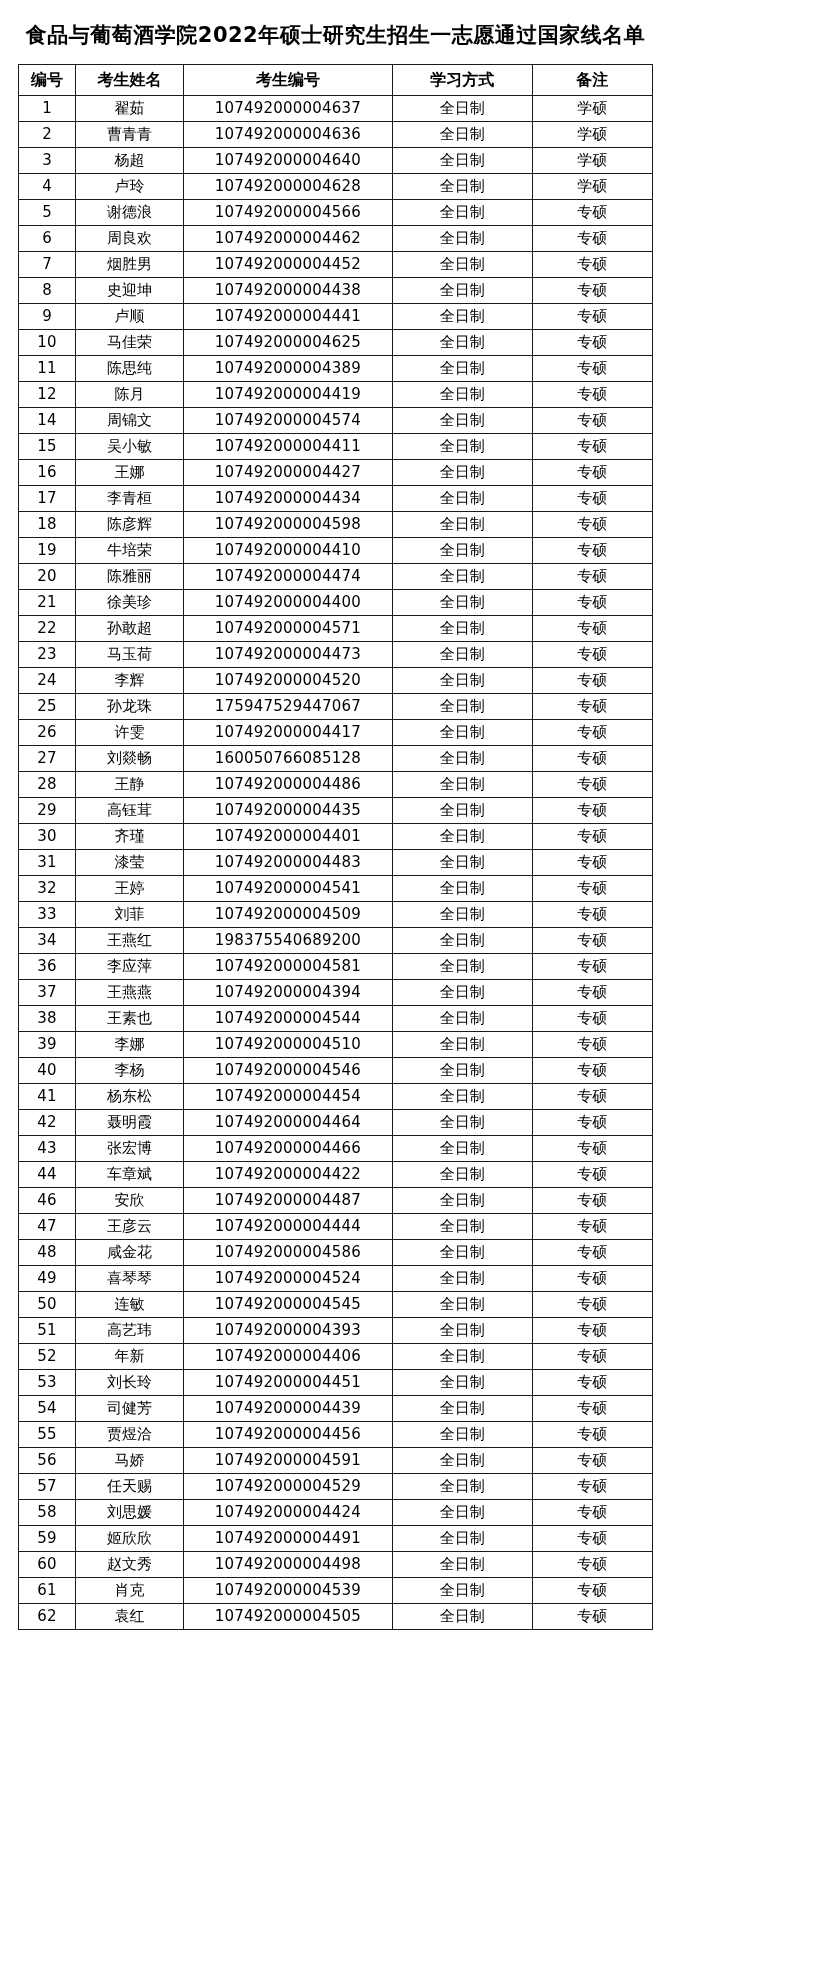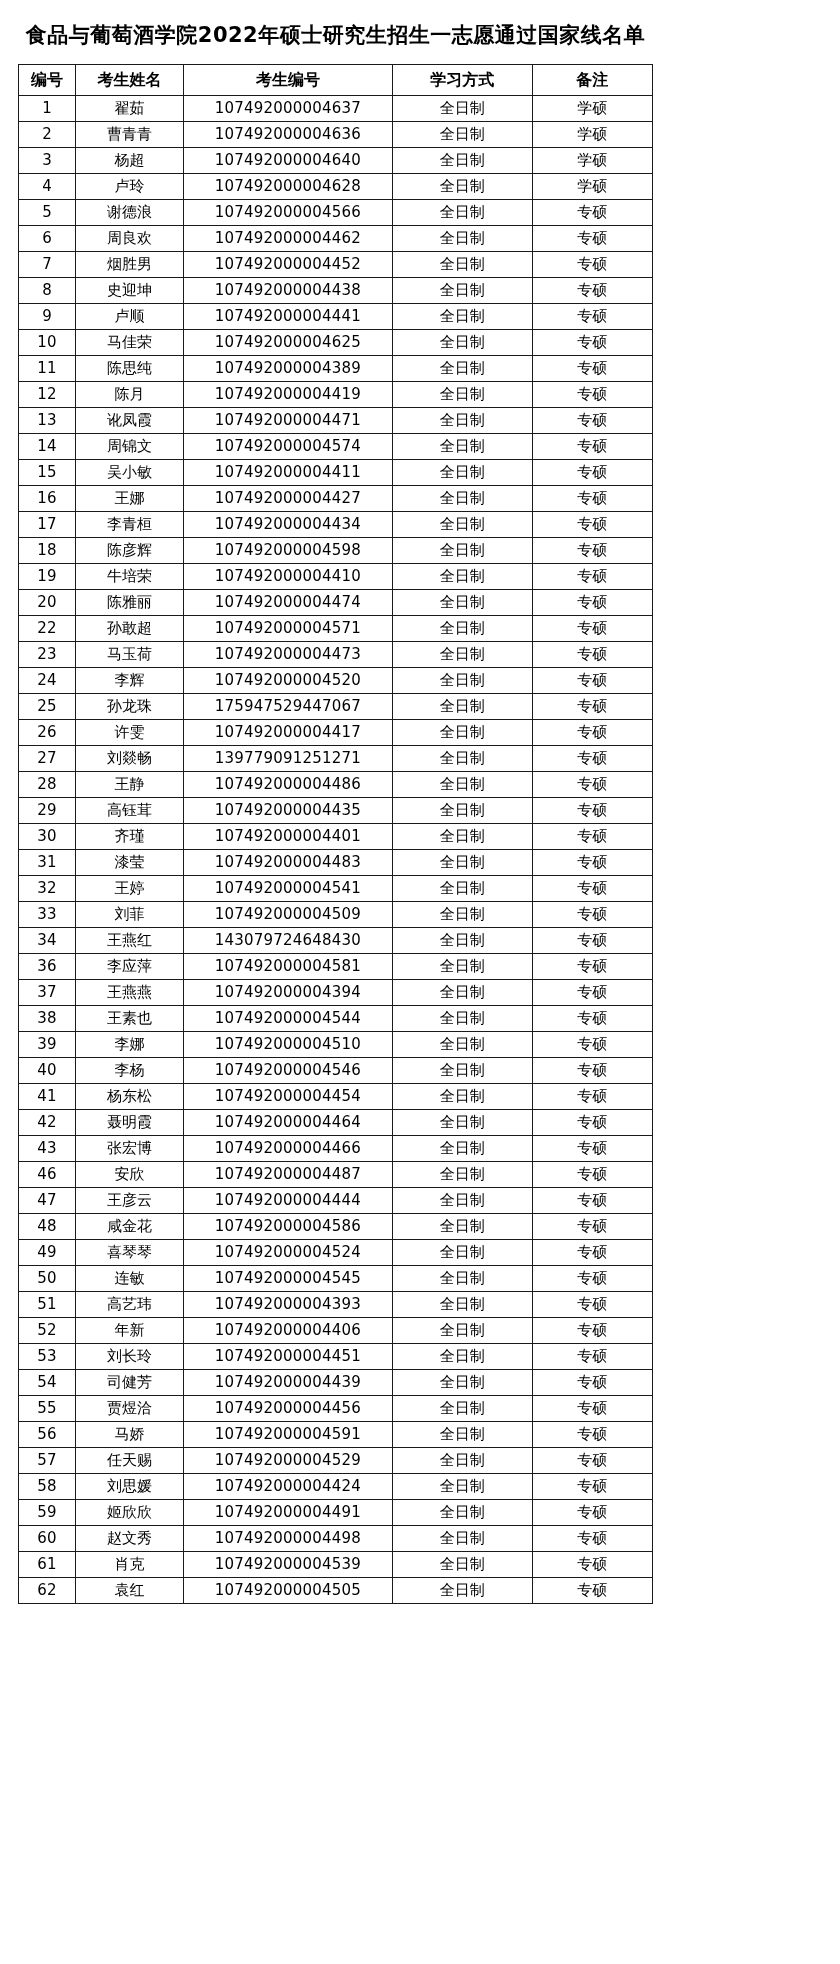--- a/index.html
+++ b/index.html
@@ -166,27 +166,20 @@
             <td>专硕</td>
           </tr>
           <tr>
             <td class="num">12</td>
             <td>陈月</td>
             <td class="num">107492000004419</td>
             <td>全日制</td>
             <td>专硕</td>
           </tr>
           <tr>
-            <td class="num">13</td>
-            <td>讹凤霞</td>
-            <td class="num">107492000004471</td>
-            <td>全日制</td>
-            <td>专硕</td>
-          </tr>
-          <tr>
             <td class="num">14</td>
             <td>周锦文</td>
             <td class="num">107492000004574</td>
             <td>全日制</td>
             <td>专硕</td>
           </tr>
           <tr>
             <td class="num">15</td>
             <td>吴小敏</td>
             <td class="num">107492000004411</td>
@@ -222,20 +215,27 @@
             <td>专硕</td>
           </tr>
           <tr>
             <td class="num">20</td>
             <td>陈雅丽</td>
             <td class="num">107492000004474</td>
             <td>全日制</td>
             <td>专硕</td>
           </tr>
           <tr>
+            <td class="num">21</td>
+            <td>徐美珍</td>
+            <td class="num">107492000004400</td>
+            <td>全日制</td>
+            <td>专硕</td>
+          </tr>
+          <tr>
             <td class="num">22</td>
             <td>孙敢超</td>
             <td class="num">107492000004571</td>
             <td>全日制</td>
             <td>专硕</td>
           </tr>
           <tr>
             <td class="num">23</td>
             <td>马玉荷</td>
             <td class="num">107492000004473</td>
@@ -259,21 +259,21 @@
           <tr>
             <td class="num">26</td>
             <td>许雯</td>
             <td class="num">107492000004417</td>
             <td>全日制</td>
             <td>专硕</td>
           </tr>
           <tr>
             <td class="num">27</td>
             <td>刘燚畅</td>
-            <td class="num">139779091251271</td>
+            <td class="num">160050766085128</td>
             <td>全日制</td>
             <td>专硕</td>
           </tr>
           <tr>
             <td class="num">28</td>
             <td>王静</td>
             <td class="num">107492000004486</td>
             <td>全日制</td>
             <td>专硕</td>
           </tr>
@@ -308,21 +308,21 @@
           <tr>
             <td class="num">33</td>
             <td>刘菲</td>
             <td class="num">107492000004509</td>
             <td>全日制</td>
             <td>专硕</td>
           </tr>
           <tr>
             <td class="num">34</td>
             <td>王燕红</td>
-            <td class="num">143079724648430</td>
+            <td class="num">198375540689200</td>
             <td>全日制</td>
             <td>专硕</td>
           </tr>
           <tr>
             <td class="num">36</td>
             <td>李应萍</td>
             <td class="num">107492000004581</td>
             <td>全日制</td>
             <td>专硕</td>
           </tr>
@@ -365,20 +365,27 @@
             <td class="num">42</td>
             <td>聂明霞</td>
             <td class="num">107492000004464</td>
             <td>全日制</td>
             <td>专硕</td>
           </tr>
           <tr>
             <td class="num">43</td>
             <td>张宏博</td>
             <td class="num">107492000004466</td>
+            <td>全日制</td>
+            <td>专硕</td>
+          </tr>
+          <tr>
+            <td class="num">44</td>
+            <td>车章斌</td>
+            <td class="num">107492000004422</td>
             <td>全日制</td>
             <td>专硕</td>
           </tr>
           <tr>
             <td class="num">46</td>
             <td>安欣</td>
             <td class="num">107492000004487</td>
             <td>全日制</td>
             <td>专硕</td>
           </tr>

